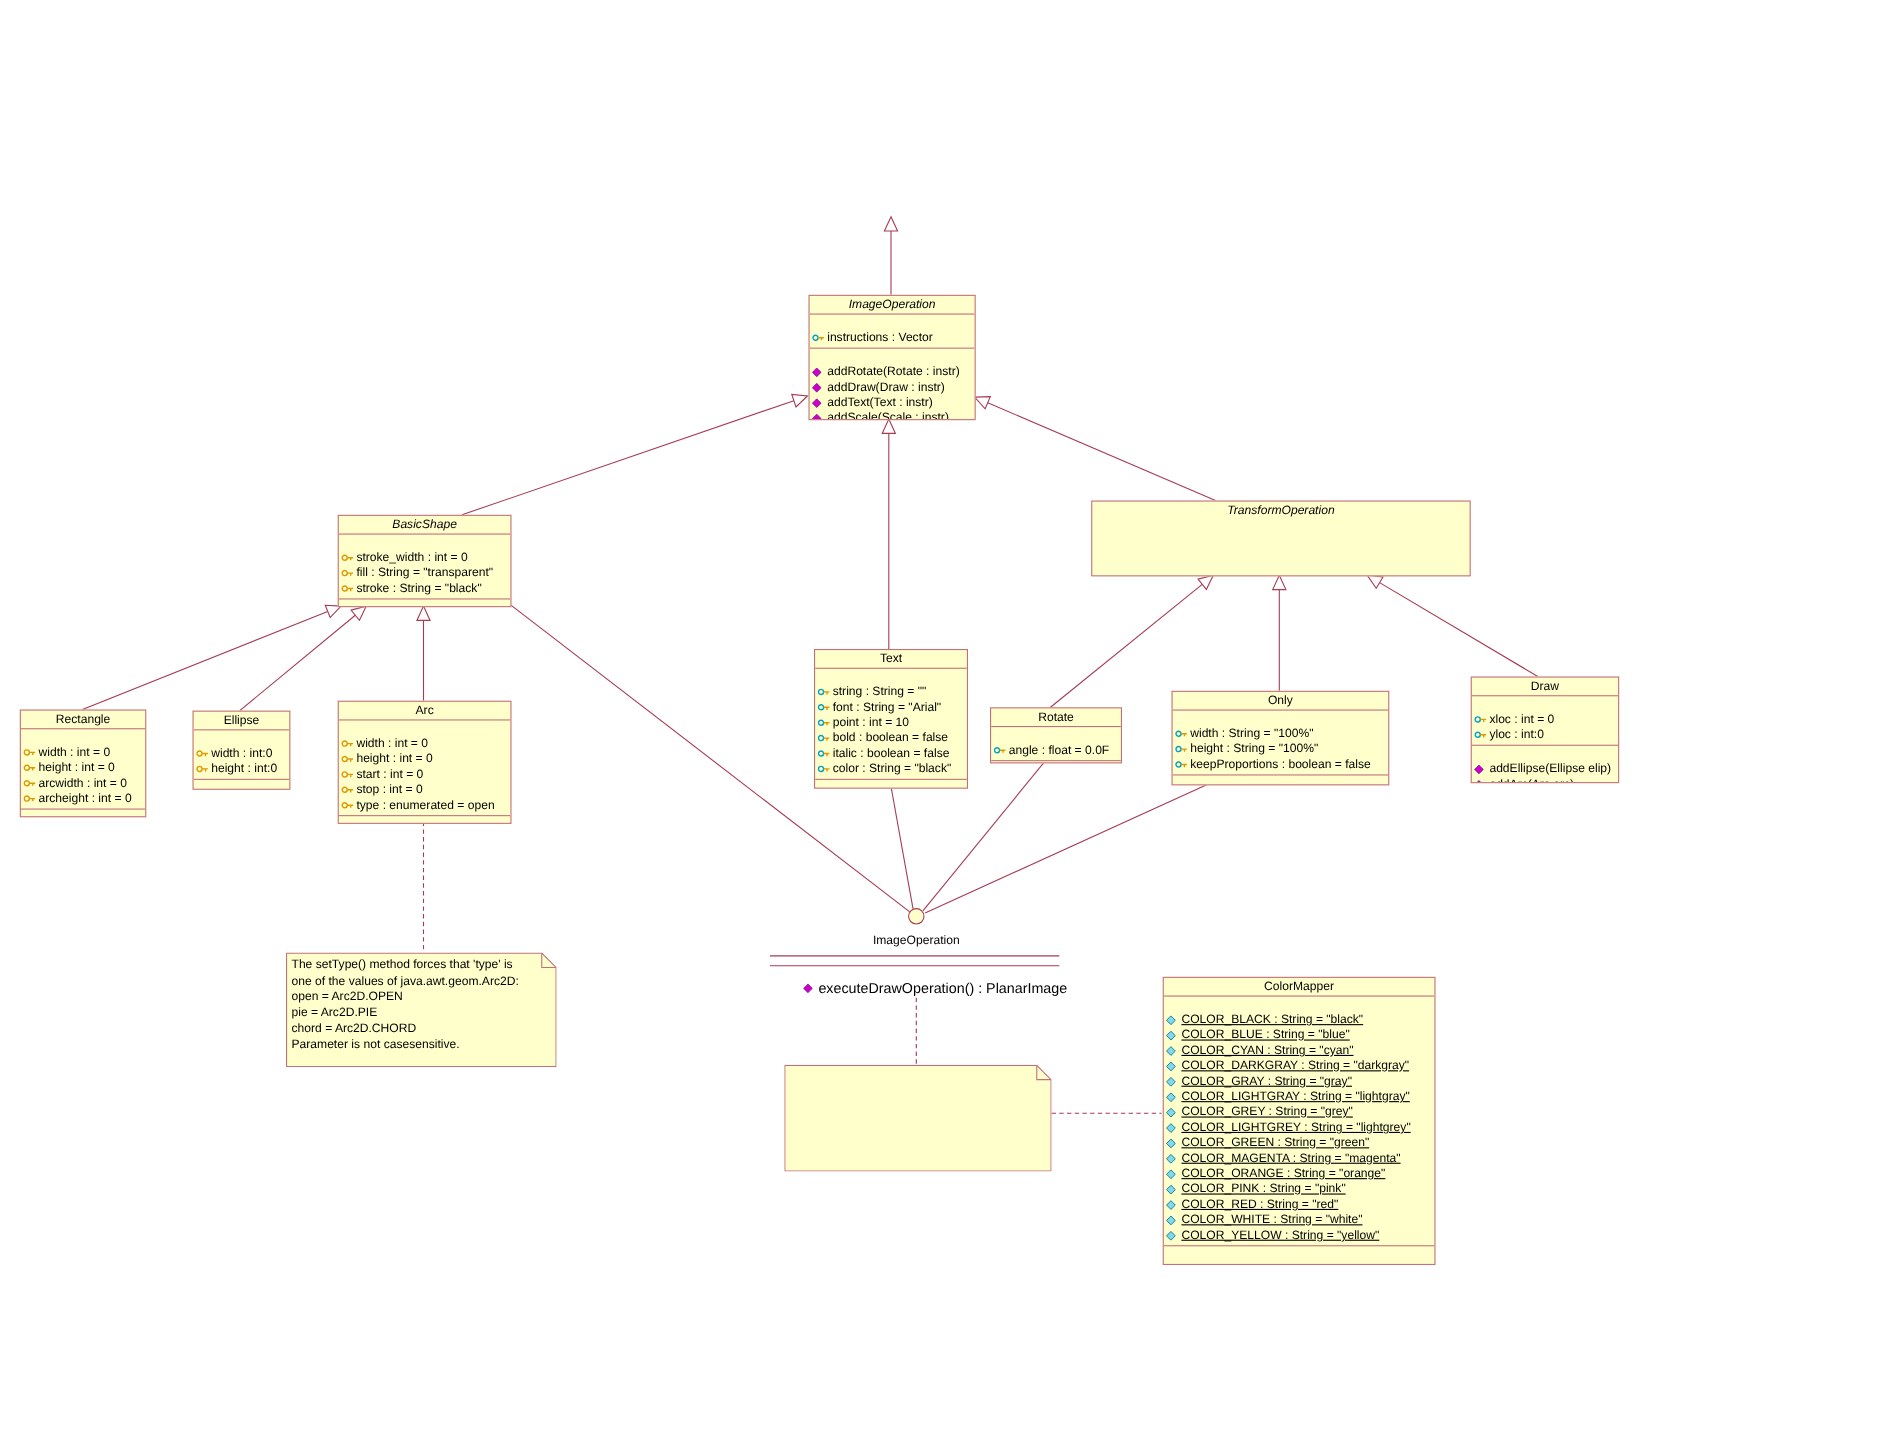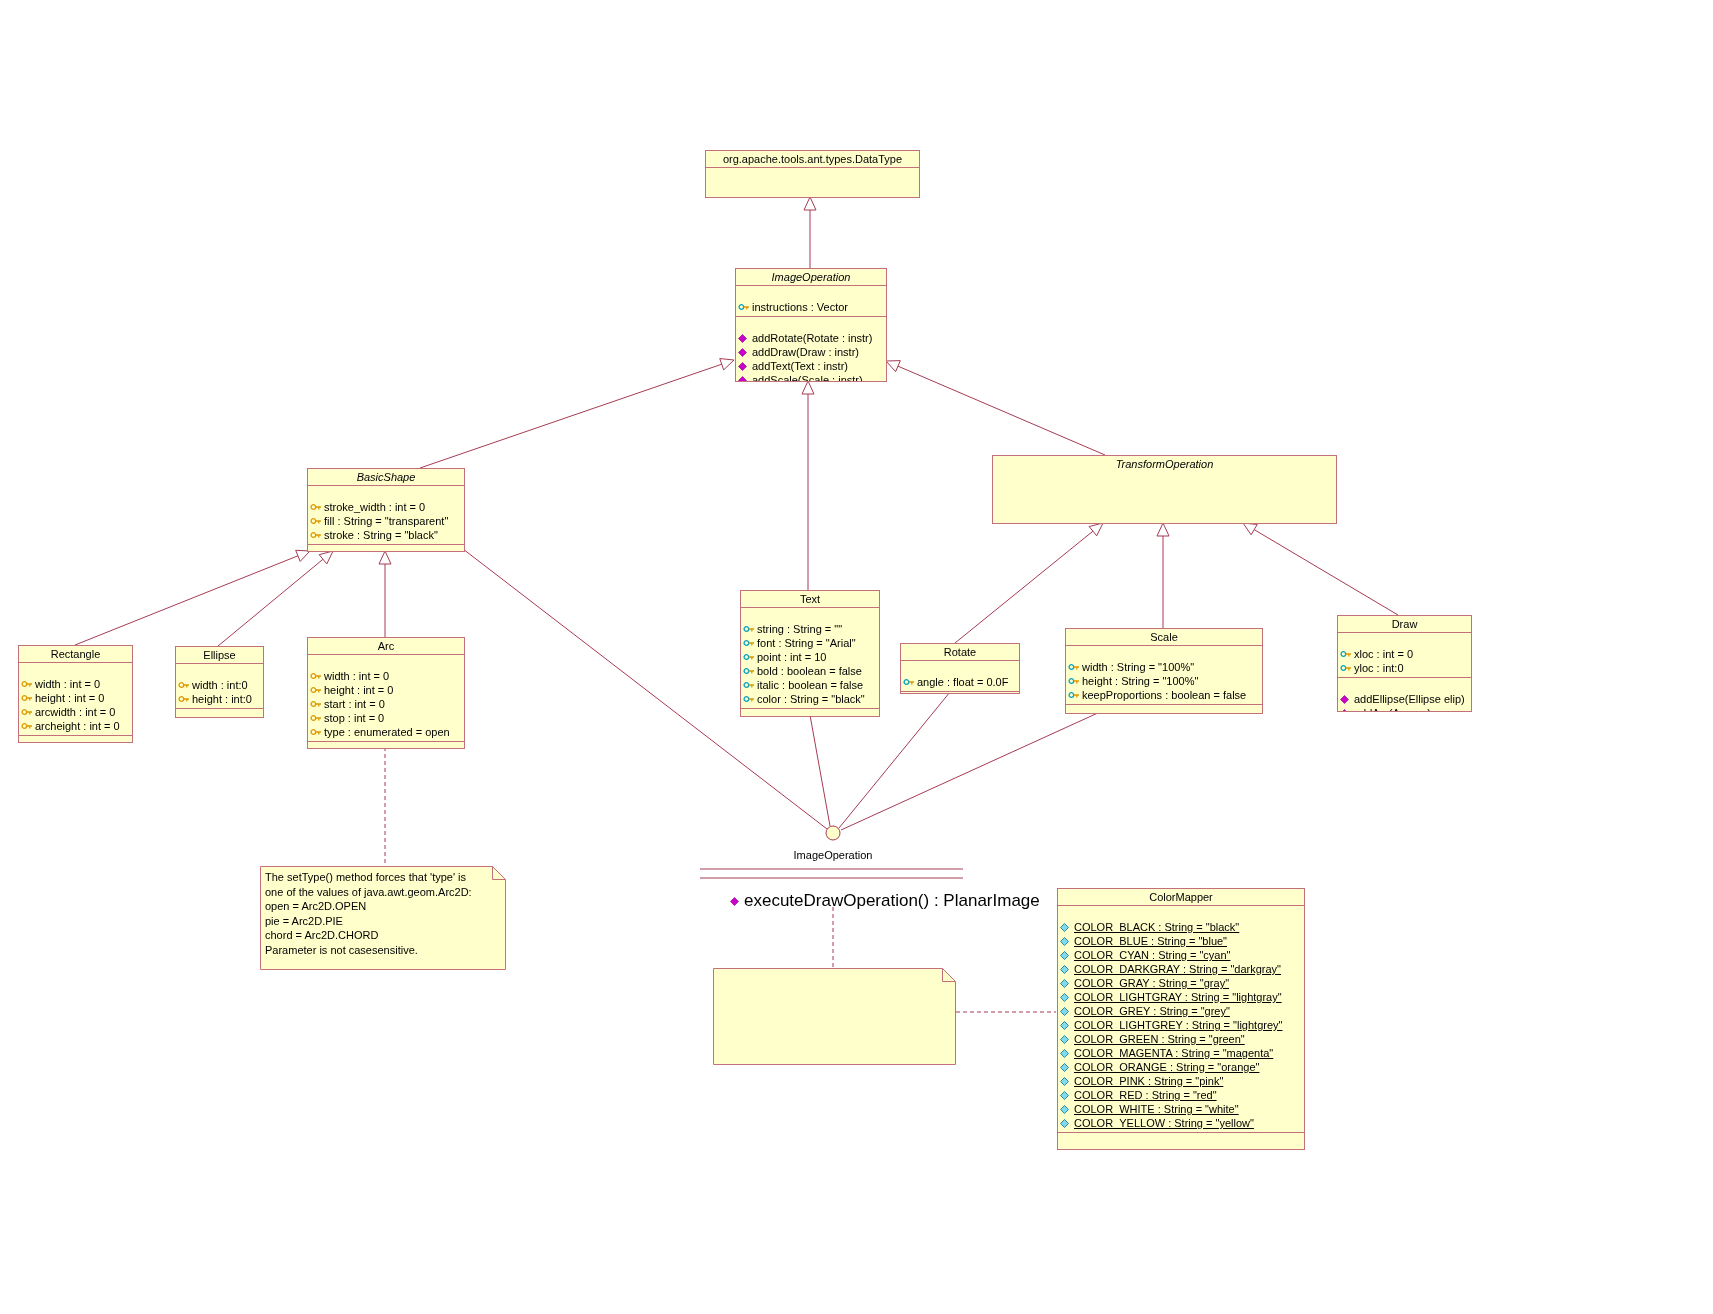--- a/index.html
+++ b/index.html
@@ -15,21 +15,21 @@
     padding:14px 1px 2px 2px;min-height:10px;}
   .uml-comp:last-child{flex:1 1 auto;}
   .uml-member{display:flex;align-items:center;line-height:14px;white-space:nowrap;}
   .mi{flex:0 0 13px;display:inline-flex;align-items:center;margin-right:1px;}
   .u{text-decoration:underline;}
   .it{font-style:italic;}
   .uml-note{position:absolute;z-index:2;font-size:11px;}
   .note-svg{position:absolute;left:0;top:0;}
   .note-text{position:relative;padding:4px 5px;line-height:14.6px;}
   .loll-label{position:absolute;z-index:2;font-size:11px;transform:translateX(-50%);white-space:nowrap;}
-  .loll-method{position:absolute;z-index:2;display:flex;align-items:center;font-size:17px;white-space:nowrap;}
+  .loll-method{position:absolute;z-index:2;display:flex;align-items:center;font-size:13px;white-space:nowrap;}
 </style>
 </head>
 <body>
 
 <div id="stage">
   <svg id="edge-layer" width="1713" height="1314" viewBox="0 0 1713 1314">
       <g>
         <line x1="810" y1="268" x2="810" y2="210" stroke="#a63b52" stroke-width="1"></line>
         <polygon points="810,197 816,210 804,210" fill="#ffffff" stroke="#a63b52"></polygon>
       </g>
@@ -89,24 +89,20 @@
       </g>
       <g>
         <line x1="956" y1="1012" x2="1056" y2="1012" stroke="#a63b52" stroke-width="1" stroke-dasharray="4,3"></line>
       </g>
       <g>
         <circle cx="833" cy="833" r="7" fill="#ffffcc" stroke="#a63b52"></circle>
         <line x1="700" y1="869" x2="963" y2="869" stroke="#a63b52"></line>
         <line x1="700" y1="878" x2="963" y2="878" stroke="#a63b52"></line>
       </g>
     </svg>
-<div class="uml-class" style="left: 705px; top: 150px; width: 213px; height: 46px;">
-      <div class="uml-title">org.apache.tools.ant.types.DataType</div>
-      <div class="uml-comp"></div>
-    </div>
     <div class="uml-class" style="left: 735px; top: 268px; width: 150px; height: 112px;">
       <div class="uml-title abstract">ImageOperation</div>
       <div class="uml-comp">
         <div class="uml-member">
           <span class="mi">
             <svg width="12" height="10">
               <circle cx="3.4" cy="5" r="2.3" fill="none" stroke="#00a2c4" stroke-width="1.3"></circle>
               <path d="M5.8,5 H11 M8.8,5 V7.4" fill="none" stroke="#dd9900" stroke-width="1.3"></path>
             </svg>
           </span>
@@ -370,21 +366,21 @@
               <circle cx="3.4" cy="5" r="2.3" fill="none" stroke="#00a2c4" stroke-width="1.3"></circle>
               <path d="M5.8,5 H11 M8.8,5 V7.4" fill="none" stroke="#dd9900" stroke-width="1.3"></path>
             </svg>
           </span>
           <span>angle : float = 0.0F</span>
         </div>
       </div>
       <div class="uml-comp"></div>
     </div>
     <div class="uml-class" style="left: 1065px; top: 628px; width: 196px; height: 84px;">
-      <div class="uml-title">Scale</div>
+      <div class="uml-title">Only</div>
       <div class="uml-comp">
         <div class="uml-member">
           <span class="mi">
             <svg width="12" height="10">
               <circle cx="3.4" cy="5" r="2.3" fill="none" stroke="#00a2c4" stroke-width="1.3"></circle>
               <path d="M5.8,5 H11 M8.8,5 V7.4" fill="none" stroke="#dd9900" stroke-width="1.3"></path>
             </svg>
           </span>
           <span>width : String = "100%"</span>
         </div>

